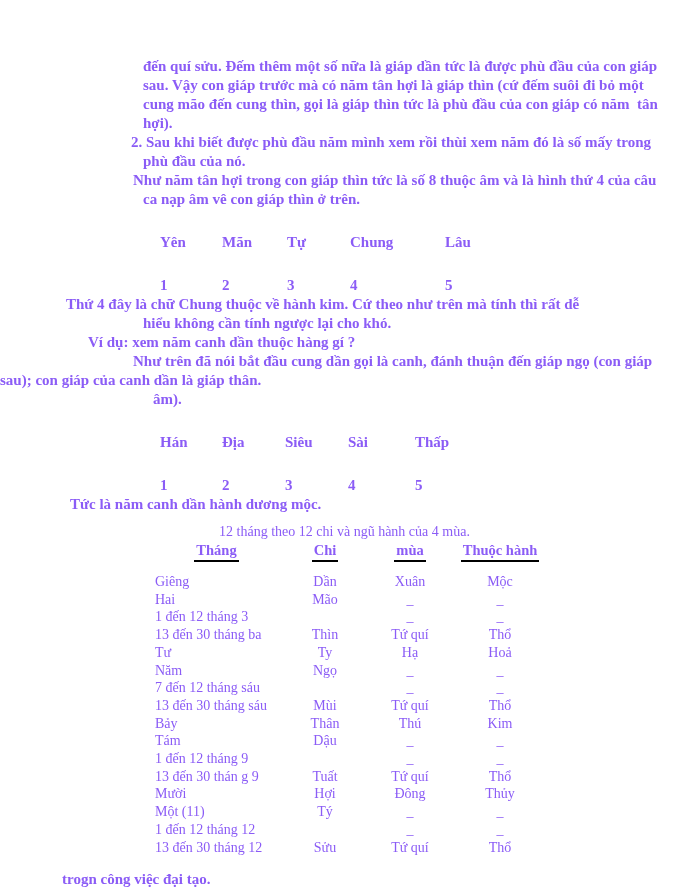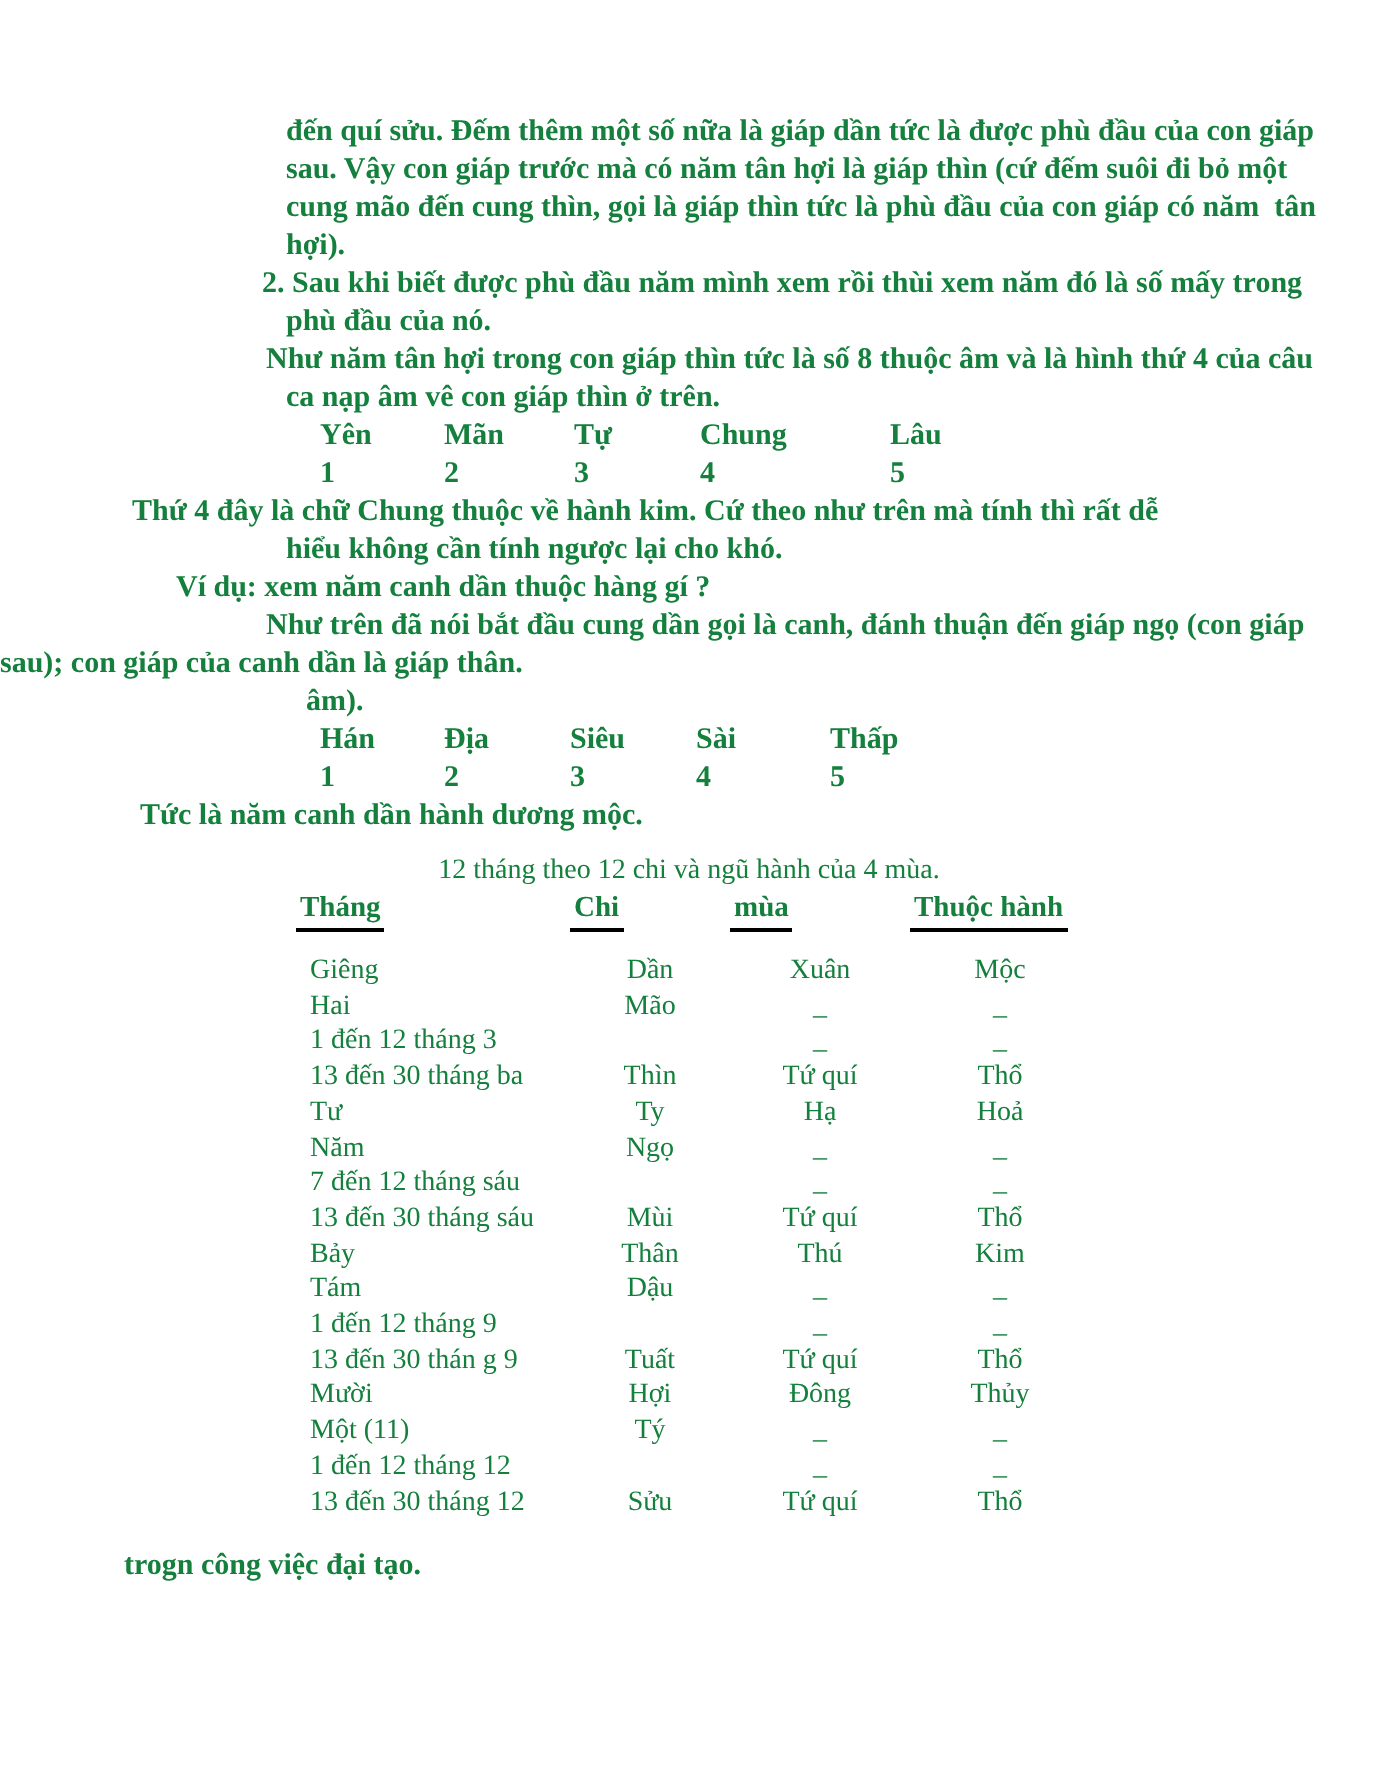--- a/index.html
+++ b/index.html
@@ -1,48 +1,48 @@
 <!DOCTYPE html>
 <html><head>
 <meta charset="utf-8">
 <style>
   html,body{margin:0;padding:0;background:#e8e8e8;}
   .page{
-    width:689px;height:891px;background:#ffffff;color:#15803d;
+    width:689px;height:891px;background:#ffffff;color:#8b5cf6;
     font-family:"Liberation Serif","DejaVu Serif",serif;
     position:relative;overflow:hidden;margin:0 auto;
     box-sizing:border-box;padding-top:57px;
   }
   
   .main-text{font-weight:bold;font-size:15px;line-height:19px;}
   .ln{white-space:pre;}
   .il-a{padding-left:143px;}
   .il-b{padding-left:131px;}
   .il-c{padding-left:133px;}
   .il-d{padding-left:66px;}
   .il-e{padding-left:88px;}
   .il-f{}
   .il-g{padding-left:70px;}
   .il-h{padding-left:153px;}
   
   .seq{display:flex;padding-left:160px;font-weight:bold;font-size:15px;line-height:19px;}
-  .seq .sw{display:inline-block;white-space:pre;}
+  .seq .sw{display:inline-block;white-space:pre;margin-top:24px;}
   .seq1 .sw:nth-child(1){width:62px;}
   .seq1 .sw:nth-child(2){width:65px;}
   .seq1 .sw:nth-child(3){width:63px;}
   .seq1 .sw:nth-child(4){width:95px;}
   .seq2 .sw:nth-child(1){width:62px;}
   .seq2 .sw:nth-child(2){width:63px;}
   .seq2 .sw:nth-child(3){width:63px;}
   .seq2 .sw:nth-child(4){width:67px;}
   
   .tbl-title{margin-top:9px;text-align:center;font-size:14px;font-weight:normal;line-height:18px;}
   .thead-row,.trow{display:grid;grid-template-columns:137px 80px 90px 90px;margin-left:148px;}
   .thead-row{font-weight:bold;font-size:14.5px;line-height:19px;}
-  .thead-row .th{text-align:left;}
+  .thead-row .th{text-align:center;}
   .thead-row .th span{display:inline-block;border-bottom:2px solid #000;padding:0 2px;}
   .tbody{font-size:14px;line-height:17.7px;font-weight:normal;margin-top:11px;}
   .trow .td{text-align:center;white-space:pre;}
   .trow .c1{text-align:left;padding-left:7px;}
   
   .footer{margin-top:13px;font-weight:bold;font-size:15px;line-height:21px;}
   .footer .fl1{padding-left:83px;white-space:pre;}
   .footer .fl2{padding-left:62px;white-space:pre;}
 </style>
 </head>

